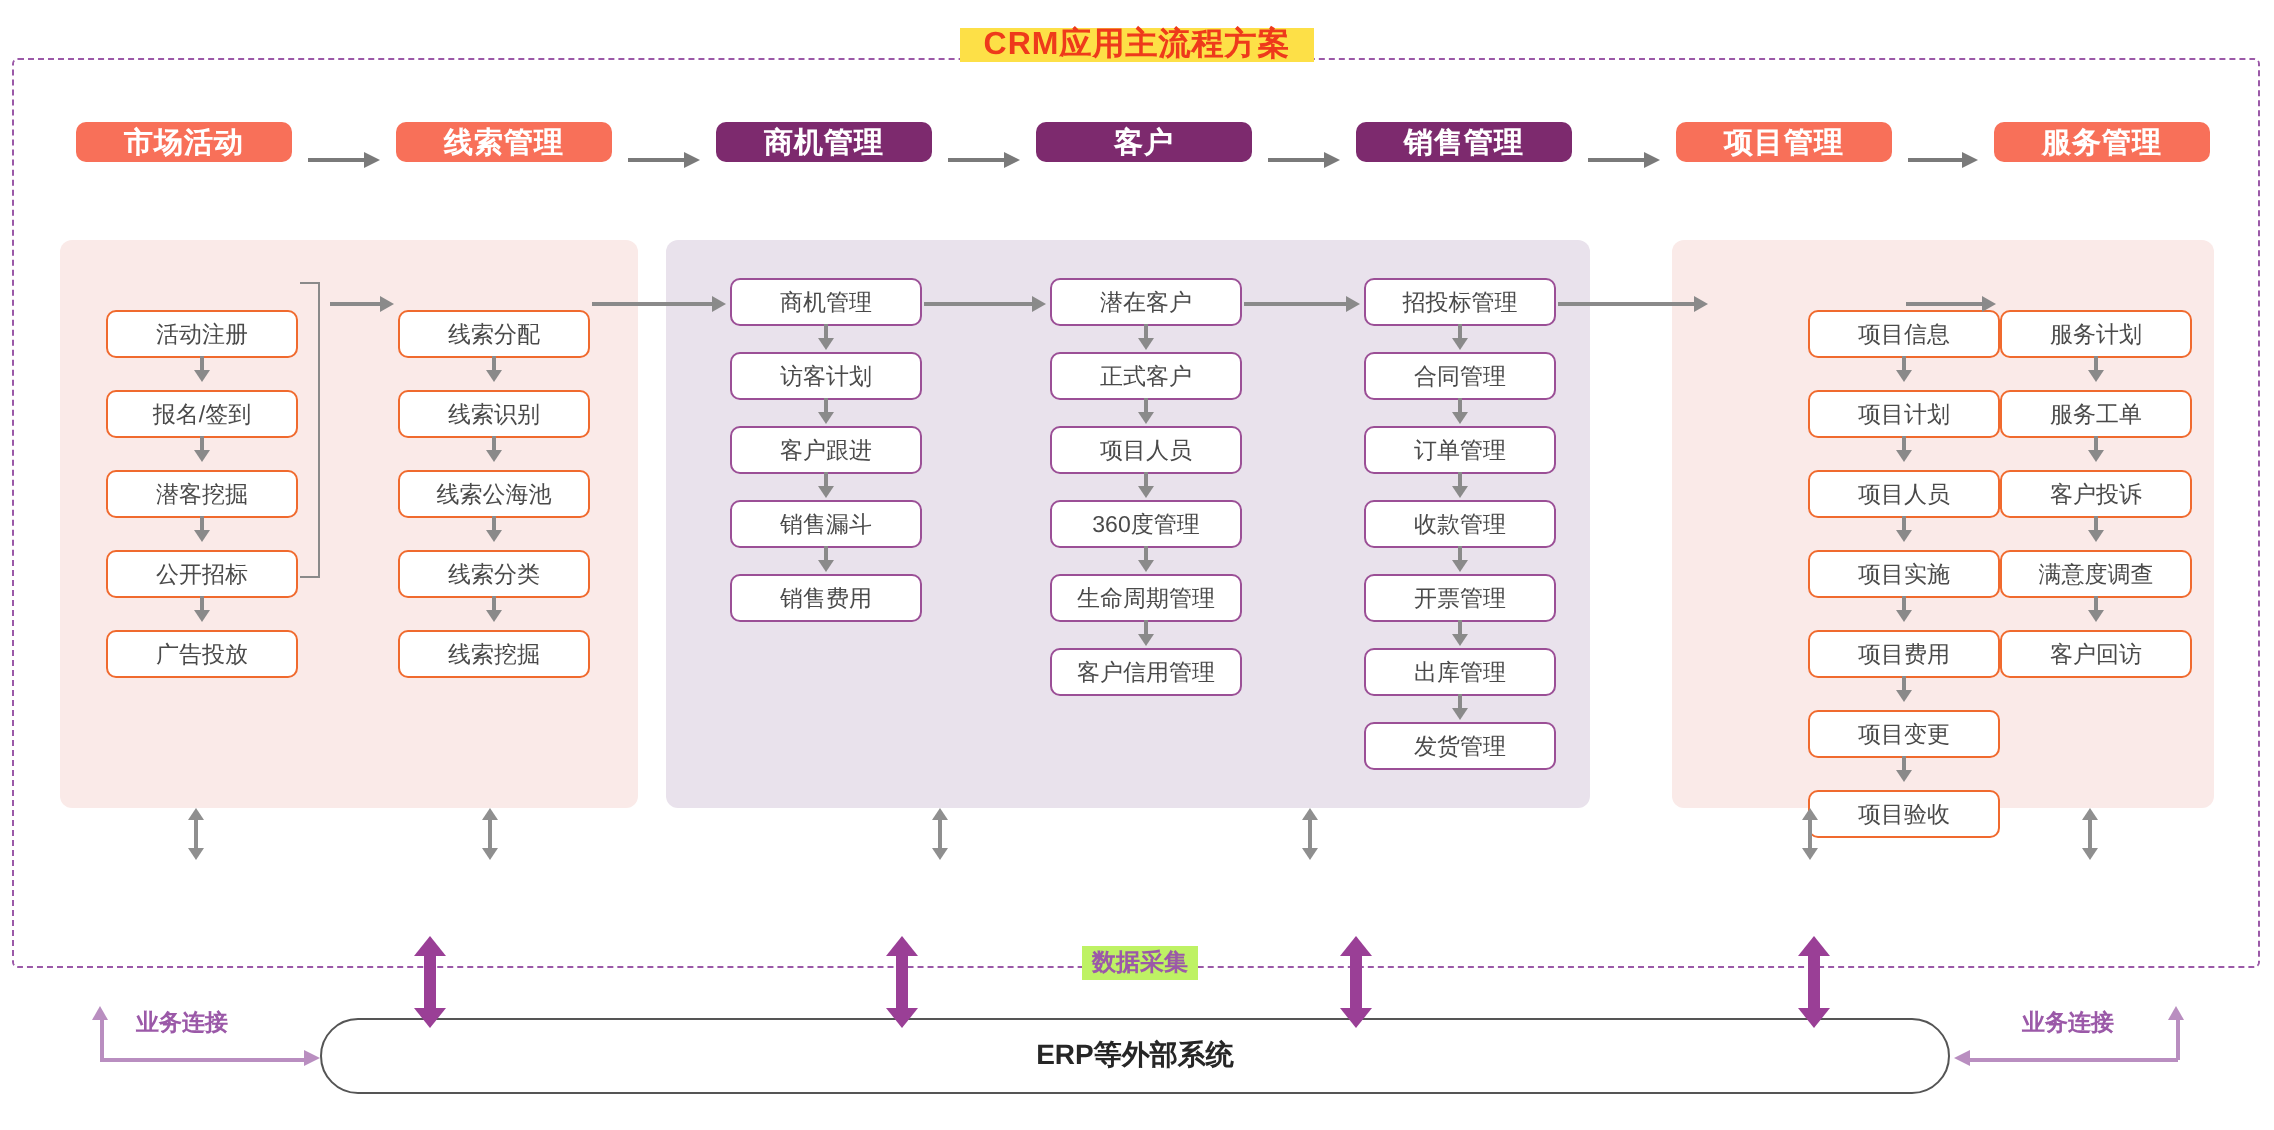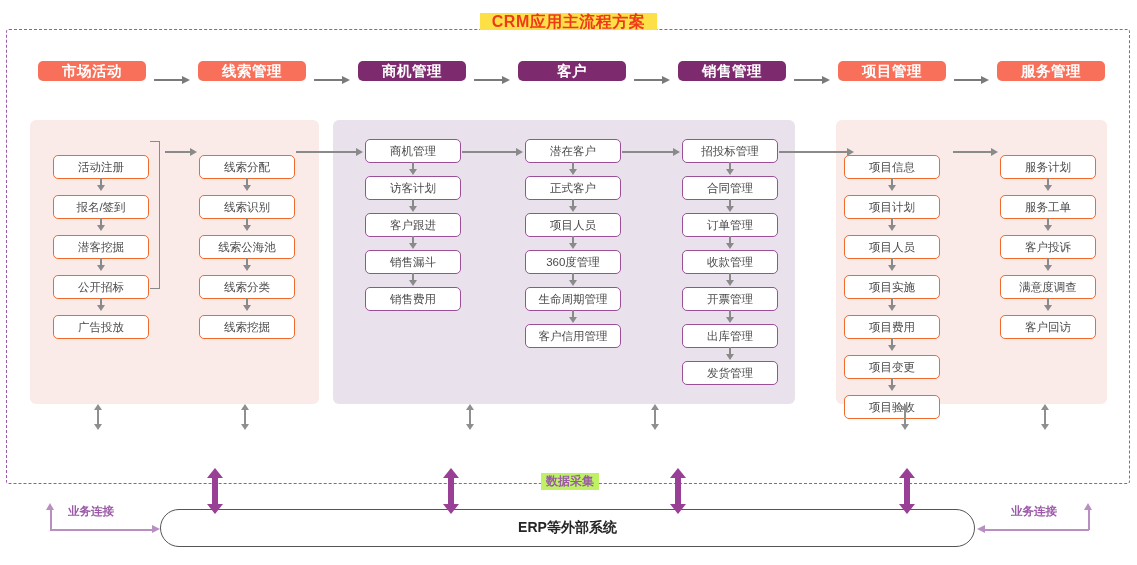--- a/index.html
+++ b/index.html
@@ -365,21 +365,21 @@
         <div class="bx purple">
           <span>开票管理</span>
         </div>
         <div class="bx purple">
           <span>出库管理</span>
         </div>
         <div class="bx purple">
           <span>发货管理</span>
         </div>
       </div>
-      <div class="col" style="left: 844px; top: 139px;">
+      <div class="col" style="left: 904px; top: 139px;">
         <div class="bx orange">
           <span>项目信息</span>
         </div>
         <div class="bx orange">
           <span>项目计划</span>
         </div>
         <div class="bx orange">
           <span>项目人员</span>
         </div>
         <div class="bx orange">

